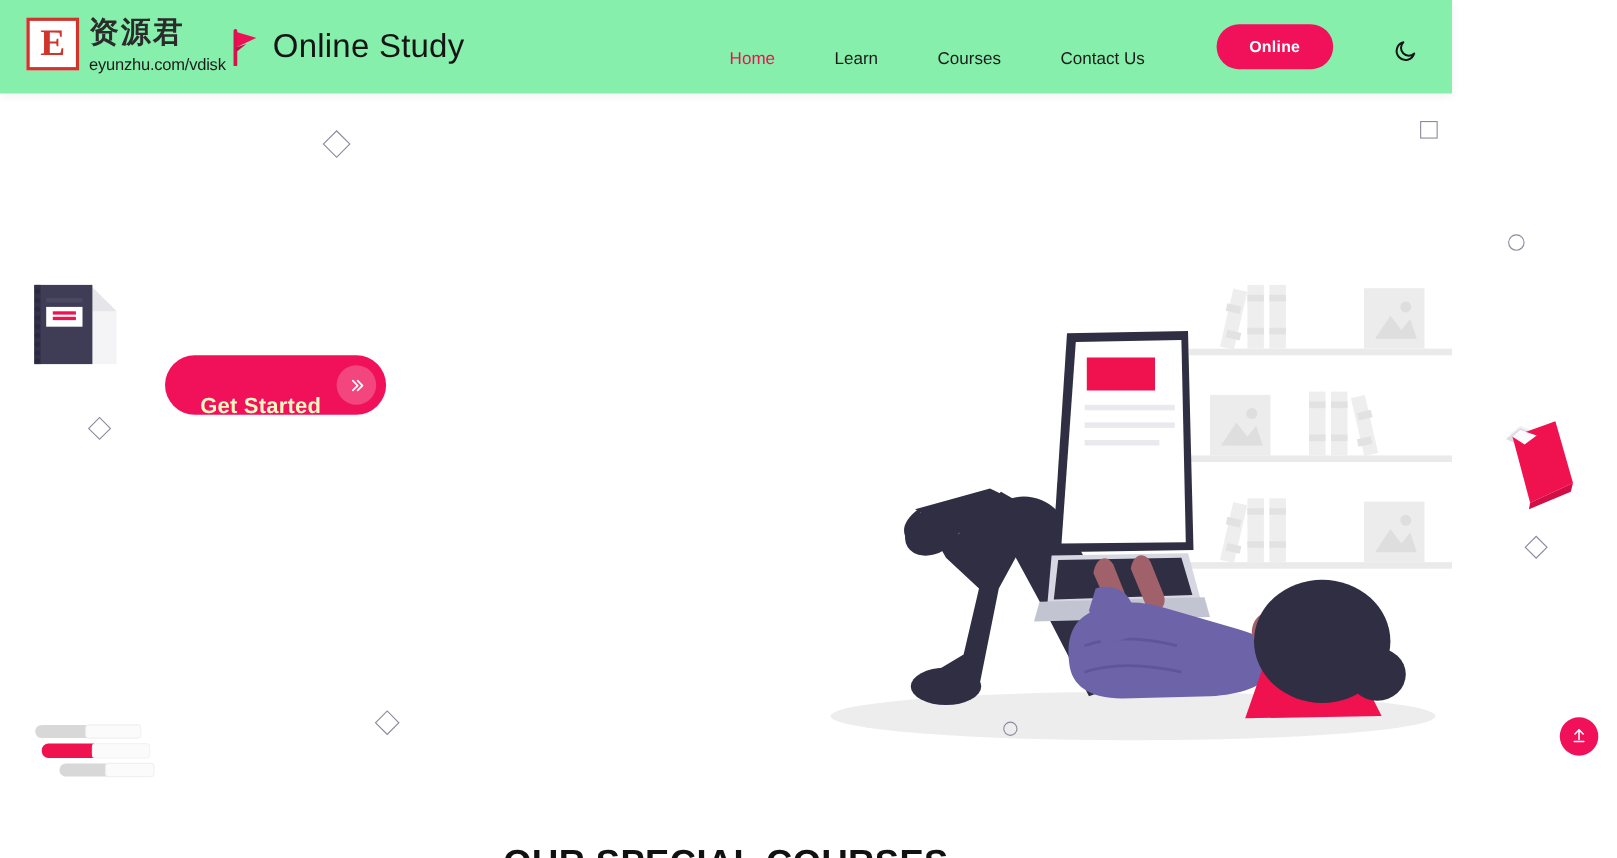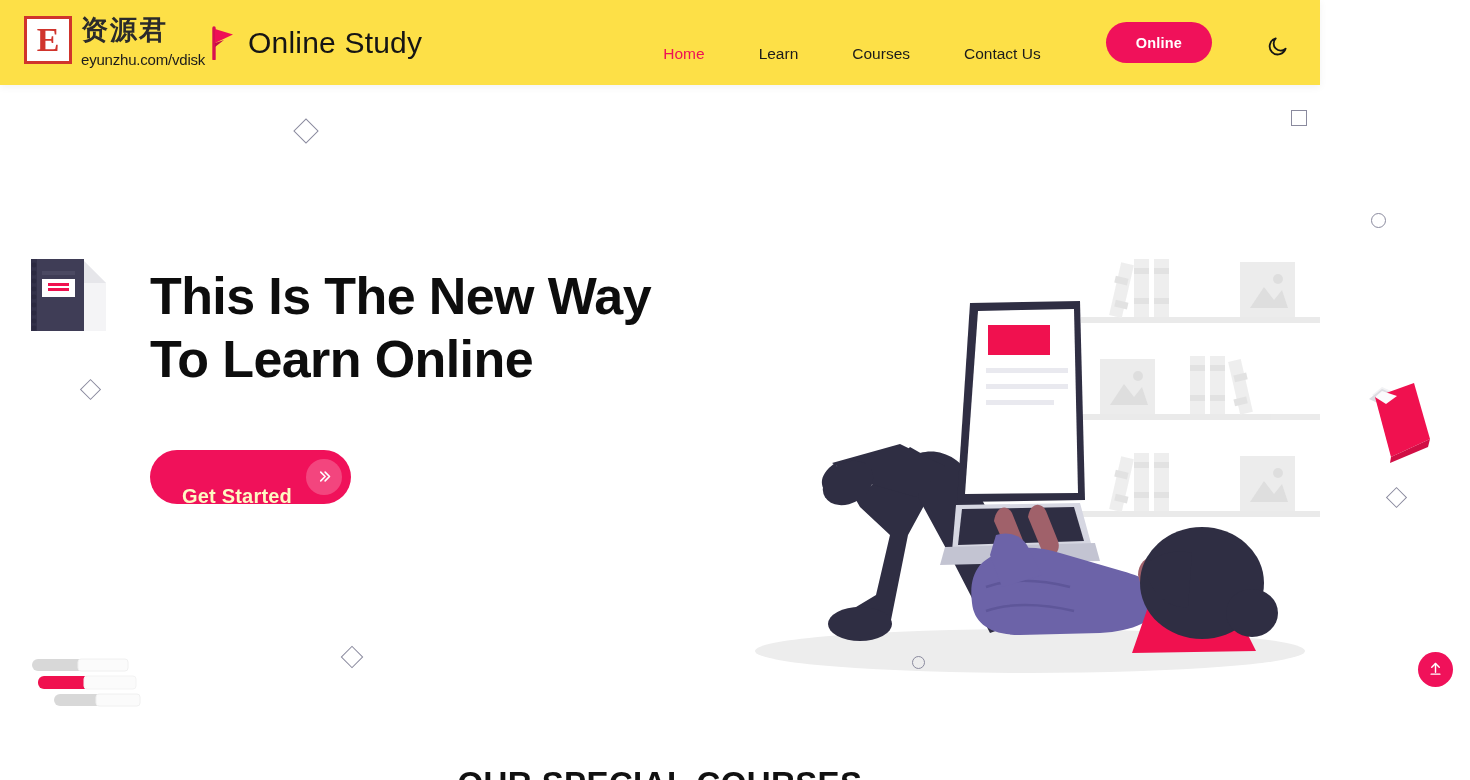--- a/index.html
+++ b/index.html
@@ -21,21 +21,21 @@
                  color:#d0342c; line-height:1; }
   .wm-cn { font-family:"DejaVu Sans", sans-serif; font-weight:700; font-size:27px;
            color:#2b2b2b; line-height:1.0; letter-spacing:2px; }
   .wm-url { font-family:"Liberation Sans", sans-serif; font-weight:400; font-size:15px;
             color:#1c1c1c; margin-top:2px; margin-left:57px; letter-spacing:-0.2px;
             position:absolute; top:33px; left:0; }
 
   
   .header {
     position:absolute; left:0; top:0; width:1320px; height:85px;
-    background:#fde047; z-index:40;
+    background:#86efac; z-index:40;
     box-shadow:0 2px 8px rgba(0,0,0,0.055);
     display:flex; align-items:center;
   }
   .brand { display:flex; align-items:center; gap:12px; margin-left:210px; }
   .brand-flag { width:26px; height:34px; position:relative; }
   .brand-title { font-size:30px; font-weight:400; color:#151515; letter-spacing:0.2px;
                  font-family:"Liberation Sans", sans-serif; }
 
   .nav { margin-left:auto; display:flex; align-items:flex-end; gap:12px; padding-right:28px; }
   .nav-link { font-size:15.5px; color:#1b1b1b; text-decoration:none; padding:0 21px;
@@ -133,24 +133,20 @@
             <path d="M20.5 14.2A8.5 8.5 0 1 1 10.2 3.6 6.9 6.9 0 0 0 20.5 14.2z"></path>
           </svg>
         </span>
       </button>
     </nav>
   </div>
 
   <div class="hero">
 
     <div class="hero-copy">
-      <h1 class="hero-title">
-        <span>This Is The New Way</span><br>
-        <span>To Learn Online</span>
-      </h1>
 
       <button class="cta">
         <span class="cta-label">Get Started</span>
         <span class="cta-circle">
           <svg width="15" height="15" viewBox="0 0 24 24" fill="none" stroke="#ffffff" stroke-width="2.6" stroke-linecap="round" stroke-linejoin="round">
             <polyline points="6 5 13 12 6 19"></polyline>
             <polyline points="13 5 20 12 13 19"></polyline>
           </svg>
         </span>
       </button>

